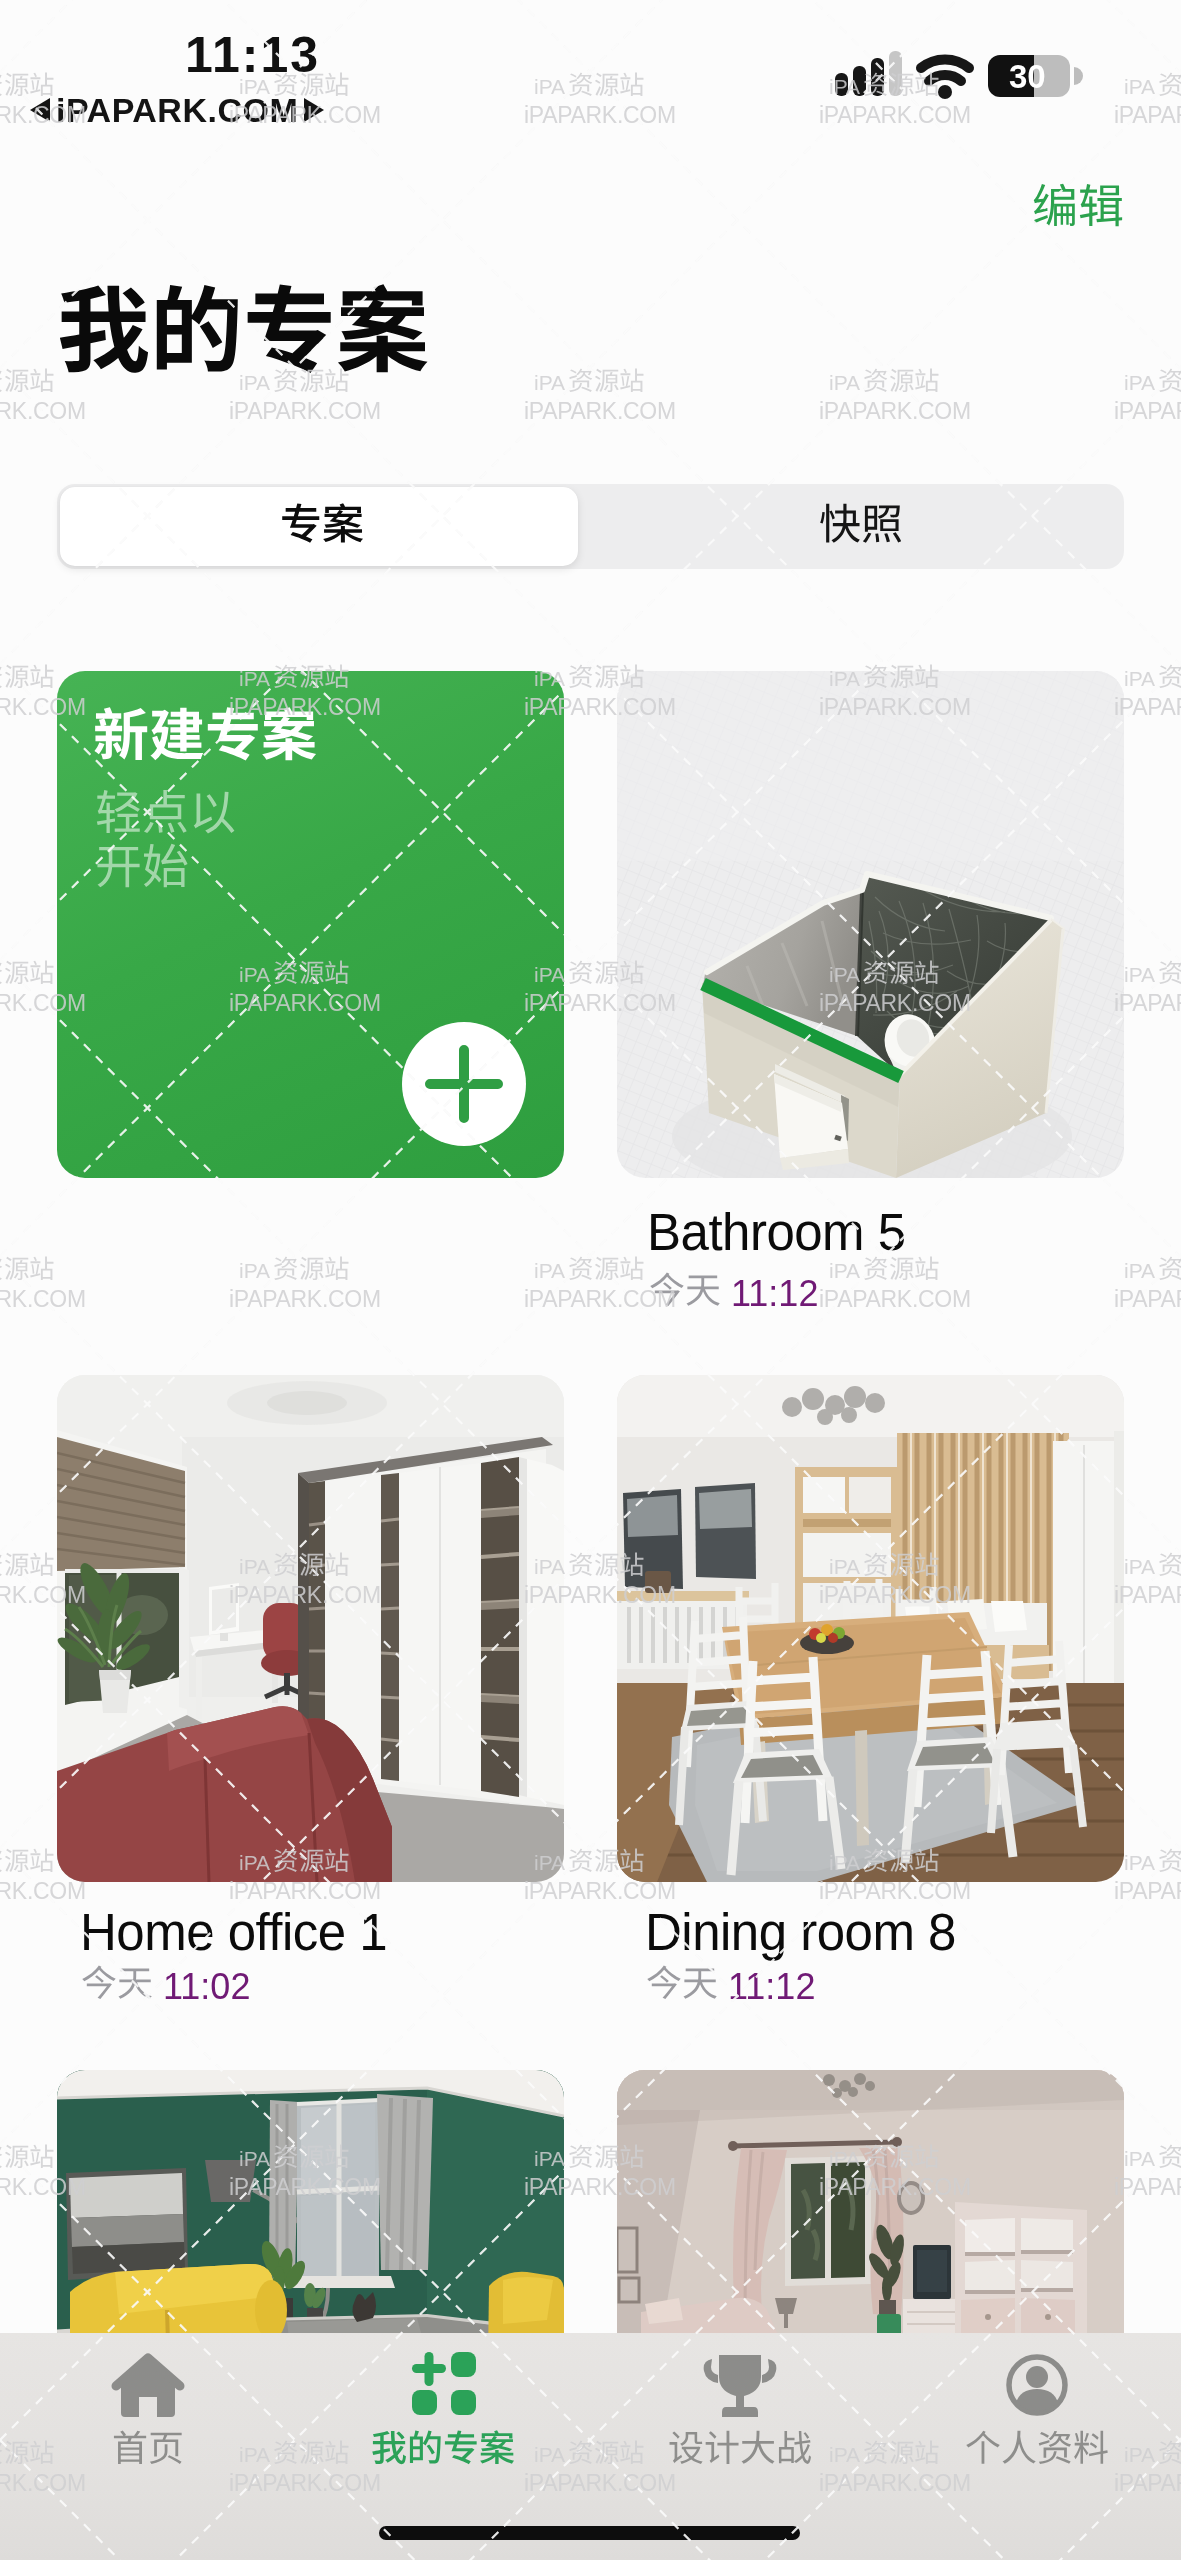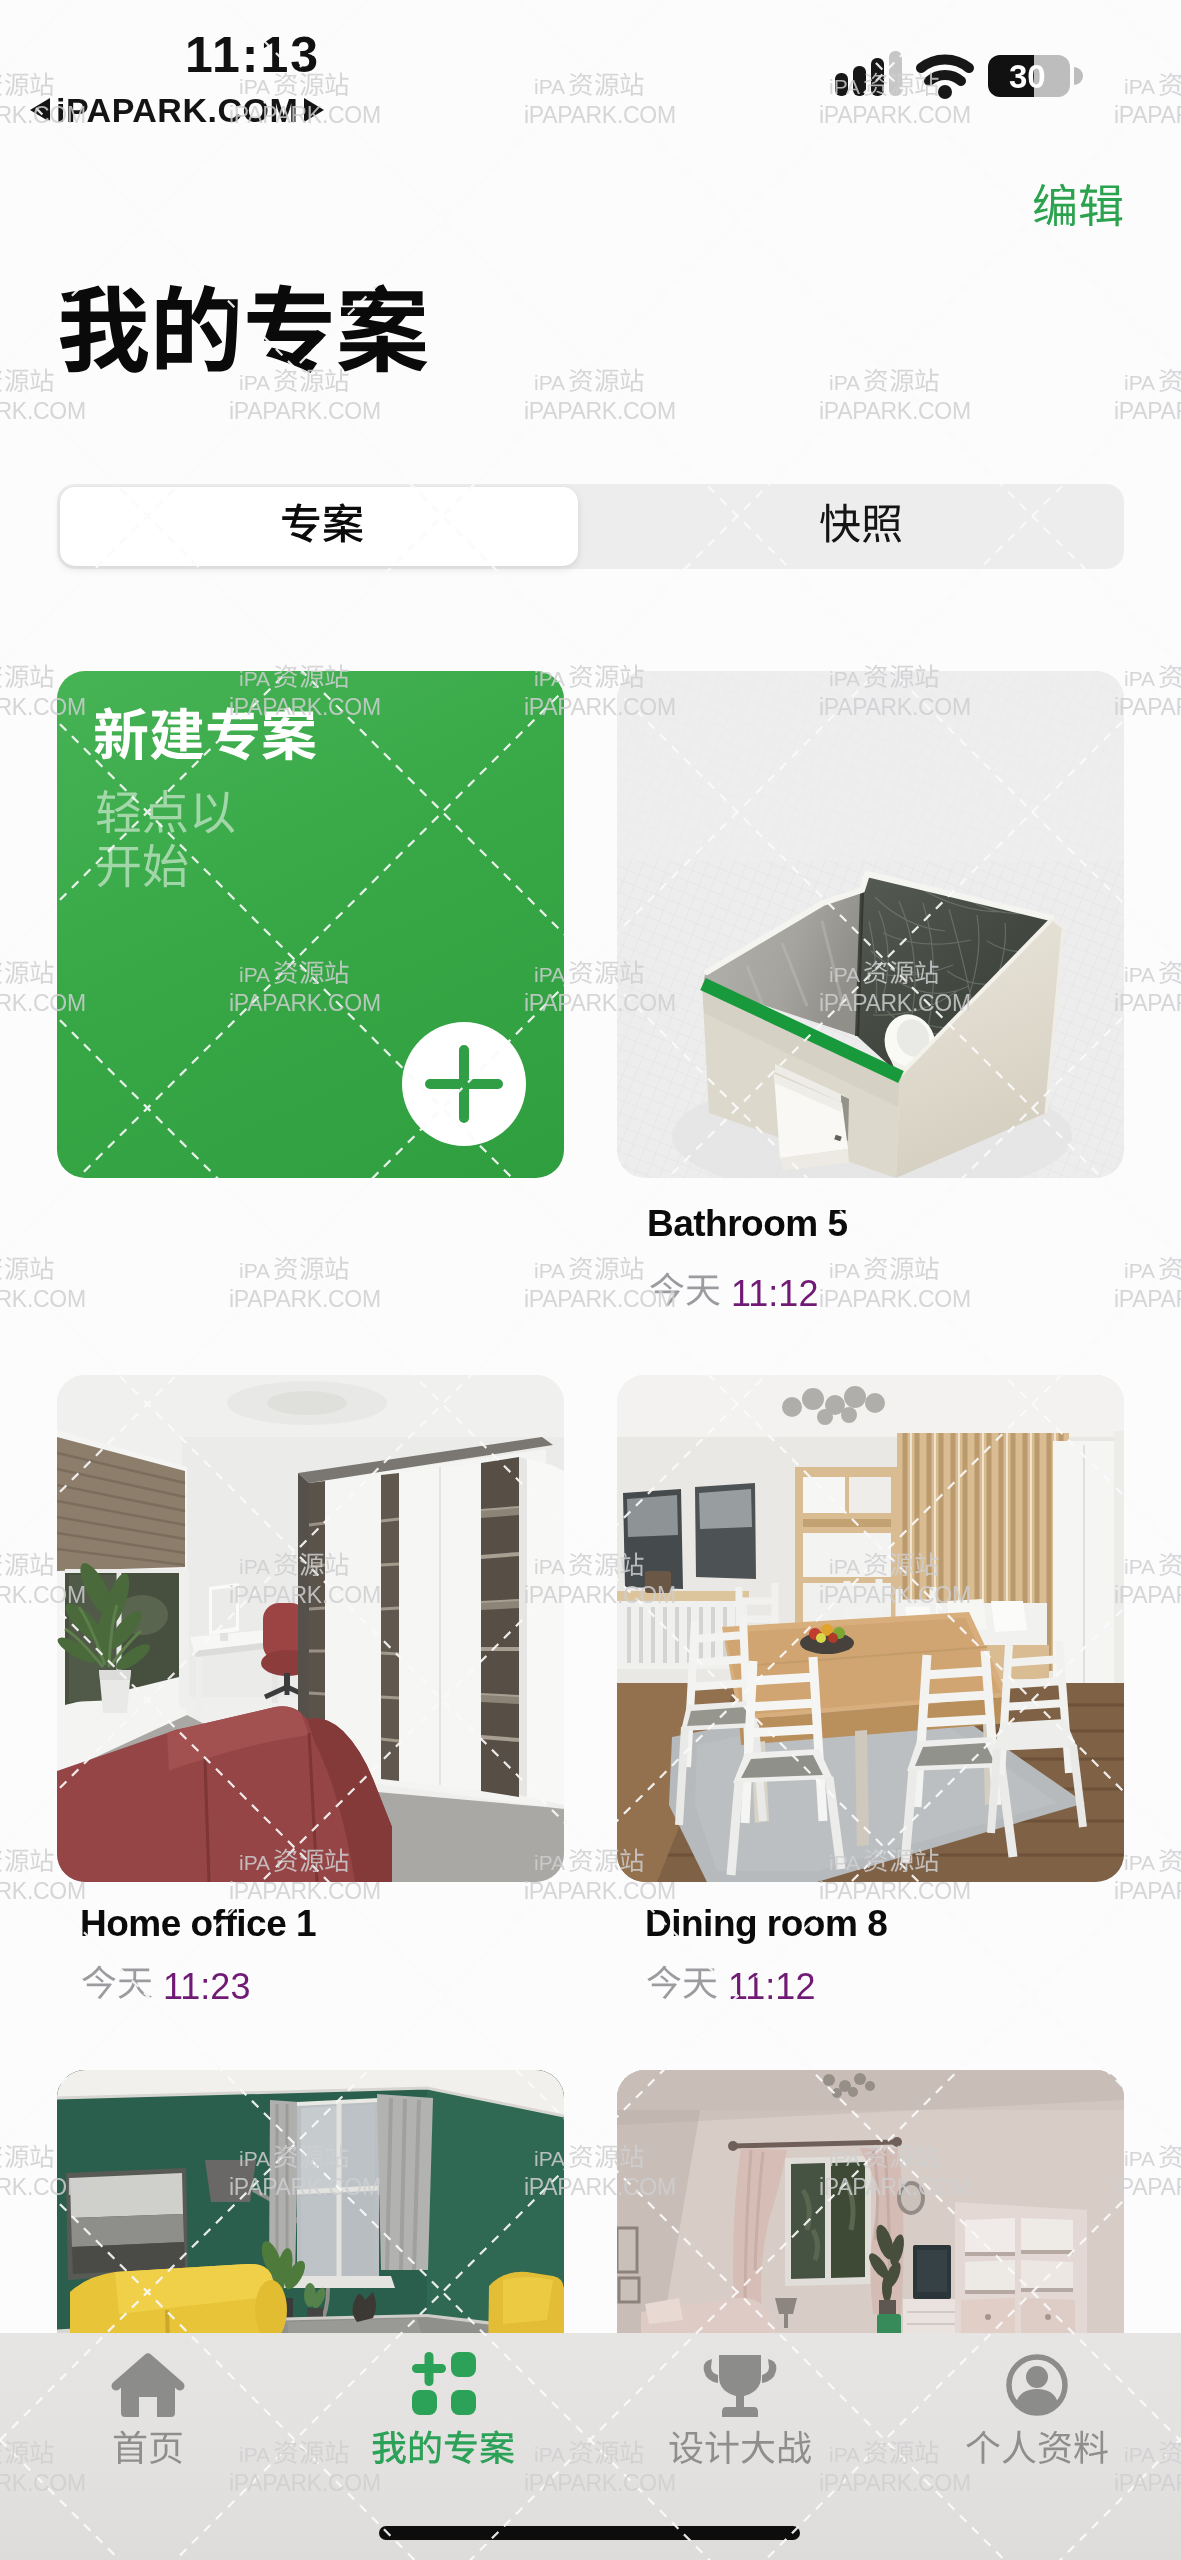--- a/index.html
+++ b/index.html
@@ -1,18 +1,18 @@
 <!DOCTYPE html>
 <html><head><meta charset="utf-8"><style>
 html,body{margin:0;padding:0}
 body{width:1181px;height:2560px;position:relative;background:#fcfcfc;overflow:hidden;
  font-family:"Liberation Sans",sans-serif;-webkit-font-smoothing:antialiased}
 .abs{position:absolute}
 .card{position:absolute;width:507px;height:507px;border-radius:28px;overflow:hidden}
-.ttl{position:absolute;font-size:37px;font-weight:700;color:#0b0b0b;letter-spacing:-0.5px}
+.ttl{position:absolute;font-size:51px;font-weight:400;color:#0b0b0b;letter-spacing:-0.5px}
 .dt{position:absolute;font-size:36px;color:#701a75}
 </style></head><body>
 
 <div class="abs" style="left:120px;top:26px;width:200px;text-align:right;font-size:50px;font-weight:700;letter-spacing:2px;color:#111">11:13</div>
 
 <svg class="abs" style="left:28px;top:88px" width="300" height="44" viewBox="0 0 300 44">
 <polygon points="2,22 22,10 22,34" fill="#141414"></polygon>
 <text x="28" y="34" font-family="Liberation Sans" font-size="34" font-weight="bold" fill="#141414" letter-spacing="0.5">iPAPARK.COM</text>
 <polygon points="296,22 276,10 276,34" fill="#141414"></polygon>
 </svg>
@@ -246,21 +246,21 @@
 <path d="M148,384 L152,507 M252,358 L260,507" stroke="#7e3535" stroke-width="3"></path>
 <path d="M250,344 Q270,340 286,356 Q304,374 316,404 L335,452 L335,507 L298,507 Q284,420 258,368 Z" fill="#853a3a"></path>
 </svg></div>
 
 <div class="ttl" style="left:80px;top:1903px">Home office 1</div>
 
 <svg style="position:absolute;left:81px;top:1965px" width="74" height="47" viewBox="0 0 74 47">
     <path transform="translate(0.0,31.0) scale(0.036000)" fill="#9b9ba0" d="M390 -533C456 -484 541 -412 580 -367L635 -420C593 -464 506 -532 441 -579ZM161 -348V-272H722C650 -179 547 -51 461 48L538 83C644 -46 776 -212 859 -324L801 -352L787 -348ZM495 -847C394 -695 216 -556 35 -475C57 -457 80 -429 92 -408C244 -485 394 -599 503 -729C612 -605 774 -481 906 -415C920 -435 945 -466 965 -482C823 -544 649 -668 548 -786L567 -813Z"></path>
     <path transform="translate(36.0,31.0) scale(0.036000)" fill="#9b9ba0" d="M66 -455V-379H434C398 -238 300 -90 42 15C58 30 81 60 91 78C346 -27 455 -175 501 -323C582 -127 715 11 915 77C926 56 949 26 966 10C763 -49 625 -189 555 -379H937V-455H528C532 -494 533 -532 533 -568V-687H894V-763H102V-687H454V-568C454 -532 453 -494 448 -455Z"></path>
   </svg>
-<div class="dt" style="left:163px;top:1966px">11:23</div>
+<div class="dt" style="left:163px;top:1966px">11:02</div>
 
 <div class="card" style="left:617px;top:1375px;background:#e9e7e4">
 <svg width="507" height="507" viewBox="0 0 507 507">
 
 <rect x="0" y="0" width="507" height="68" fill="#f3f2f0"></rect>
 <g fill="#b0aeab">
 <circle cx="175" cy="32" r="10"></circle>
         <circle cx="196" cy="24" r="11"></circle>
         <circle cx="218" cy="30" r="10"></circle>
 <circle cx="238" cy="22" r="11"></circle>

